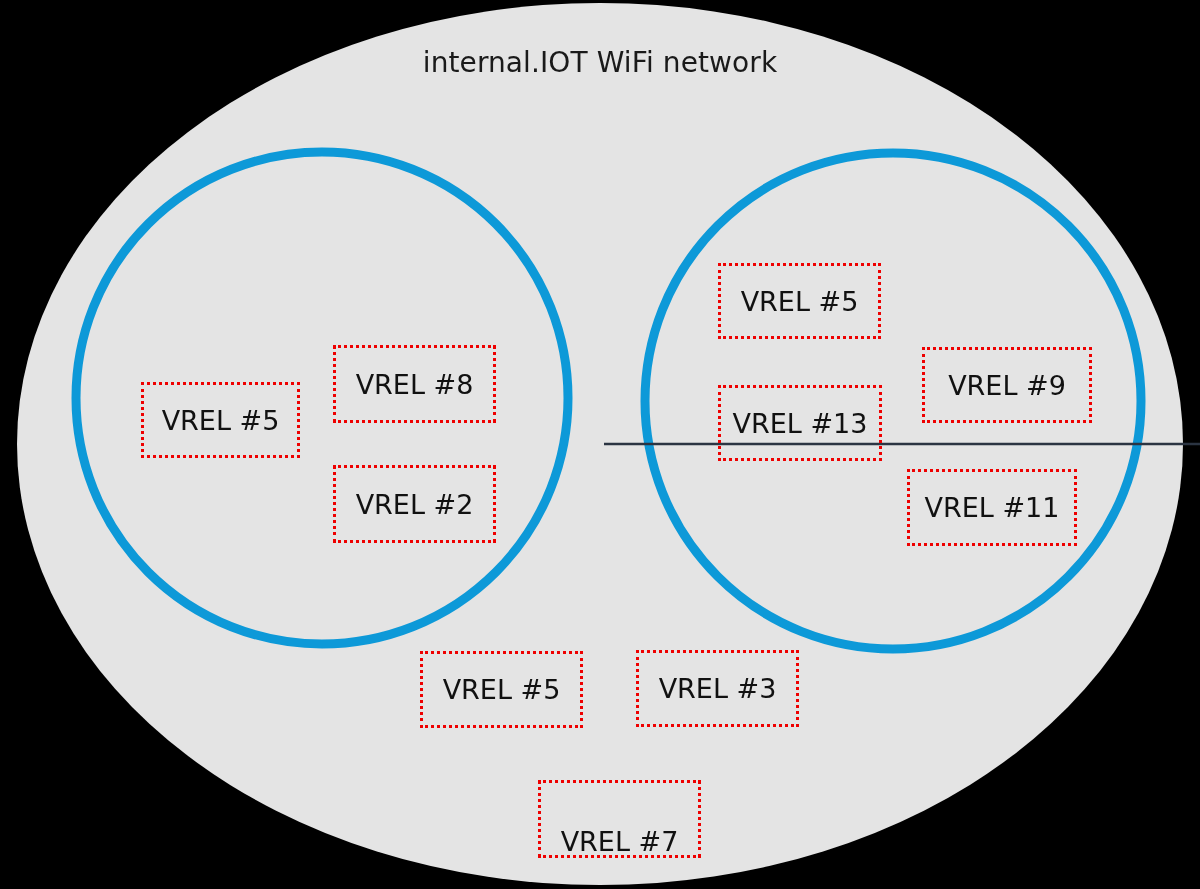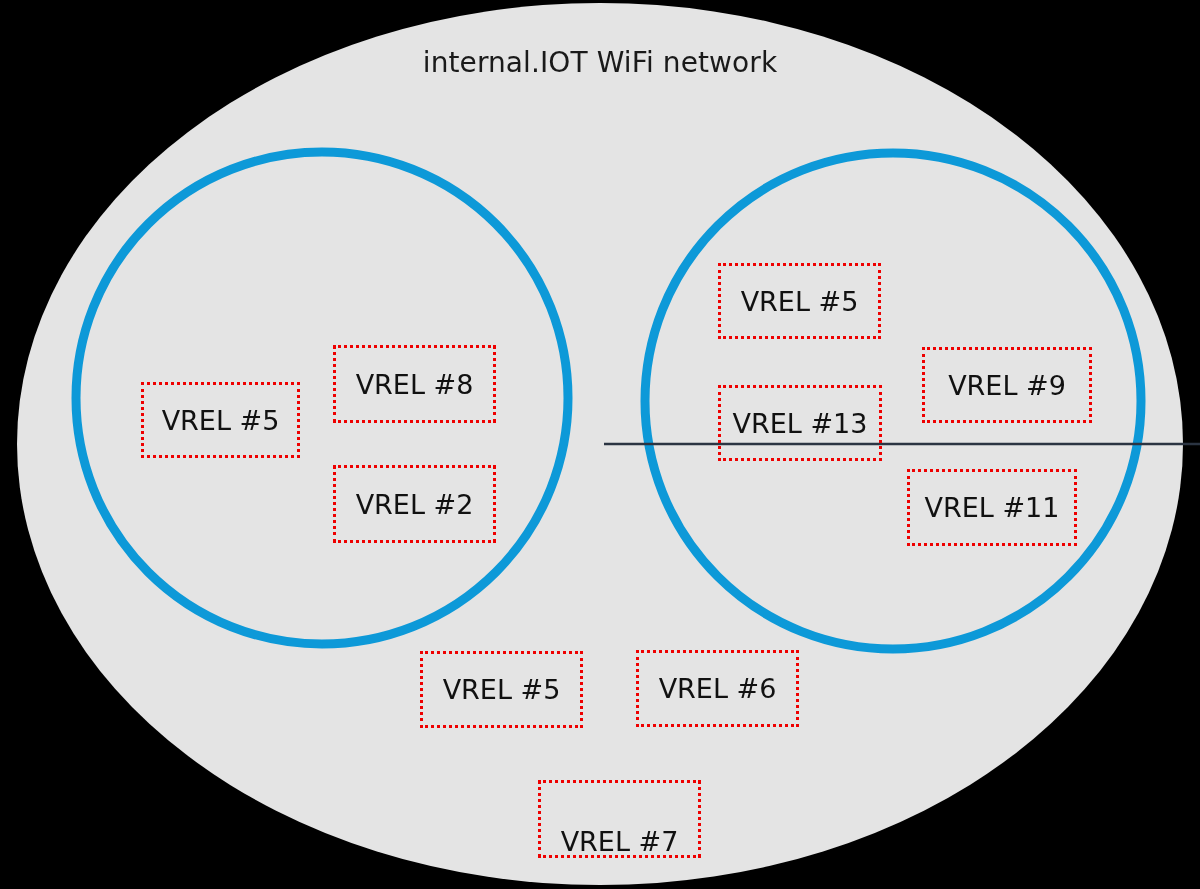--- a/index.html
+++ b/index.html
@@ -90,20 +90,20 @@
 
   <div class="vrel-box" style="left:907px; top:469px; width:170px; height:77px;">
     <span class="vrel-label">VREL #11</span>
   </div>
 
   <div class="vrel-box" style="left:420px; top:651px; width:163px; height:77px;">
     <span class="vrel-label">VREL #5</span>
   </div>
 
   <div class="vrel-box" style="left:636px; top:650px; width:163px; height:77px;">
-    <span class="vrel-label">VREL #6</span>
+    <span class="vrel-label">VREL #3</span>
   </div>
 
   <div class="vrel-box" style="left:538px; top:780px; width:163px; height:78px;align-items:flex-end;">
     <span class="vrel-label">VREL #7</span>
   </div>
 
 </div>
 
 </body></html>

